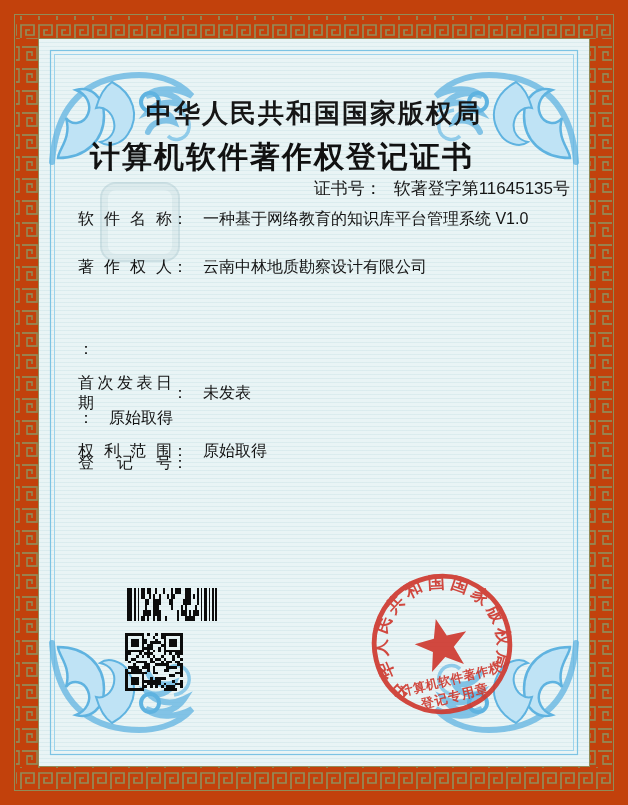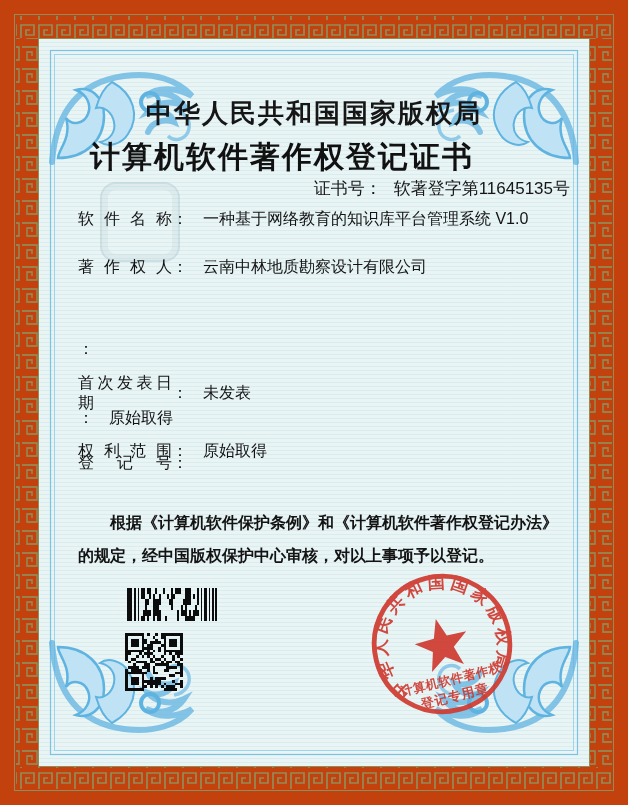--- a/index.html
+++ b/index.html
@@ -139,21 +139,20 @@
   <div class="frow row-5">
     <span class="flabel">权利范围</span>
       <span class="fcolon">：</span>
     <span class="fvalue">原始取得</span>
   </div>
   <div class="frow row-6">
     <span class="flabel">登记号</span>
       <span class="fcolon">：</span>
   </div>
 
-  <p class="statement">根据《计算机软件保护条例》和《计算机软件著作权登记办法》的规定，经中国版权保护中心审核，对以上事项予以登记。</p>
 
   <svg id="barcode-svg" viewBox="0 0 90 33" shape-rendering="crispEdges" xmlns="http://www.w3.org/2000/svg">
       <rect x="0" y="0" width="5" height="33" fill="#0c0c0c"></rect>
       <rect x="7" y="0" width="2" height="33" fill="#0c0c0c"></rect>
       <rect x="11" y="0" width="1" height="33" fill="#0c0c0c"></rect>
       <rect x="14" y="0" width="2" height="5.5" fill="#0c0c0c"></rect>
       <rect x="14" y="5.5" width="2" height="5.5" fill="#0c0c0c"></rect>
       <rect x="14" y="27.5" width="2" height="5.5" fill="#0c0c0c"></rect>
       <rect x="16" y="0" width="2" height="5.5" fill="#0c0c0c"></rect>
       <rect x="16" y="5.5" width="2" height="5.5" fill="#0c0c0c"></rect>

